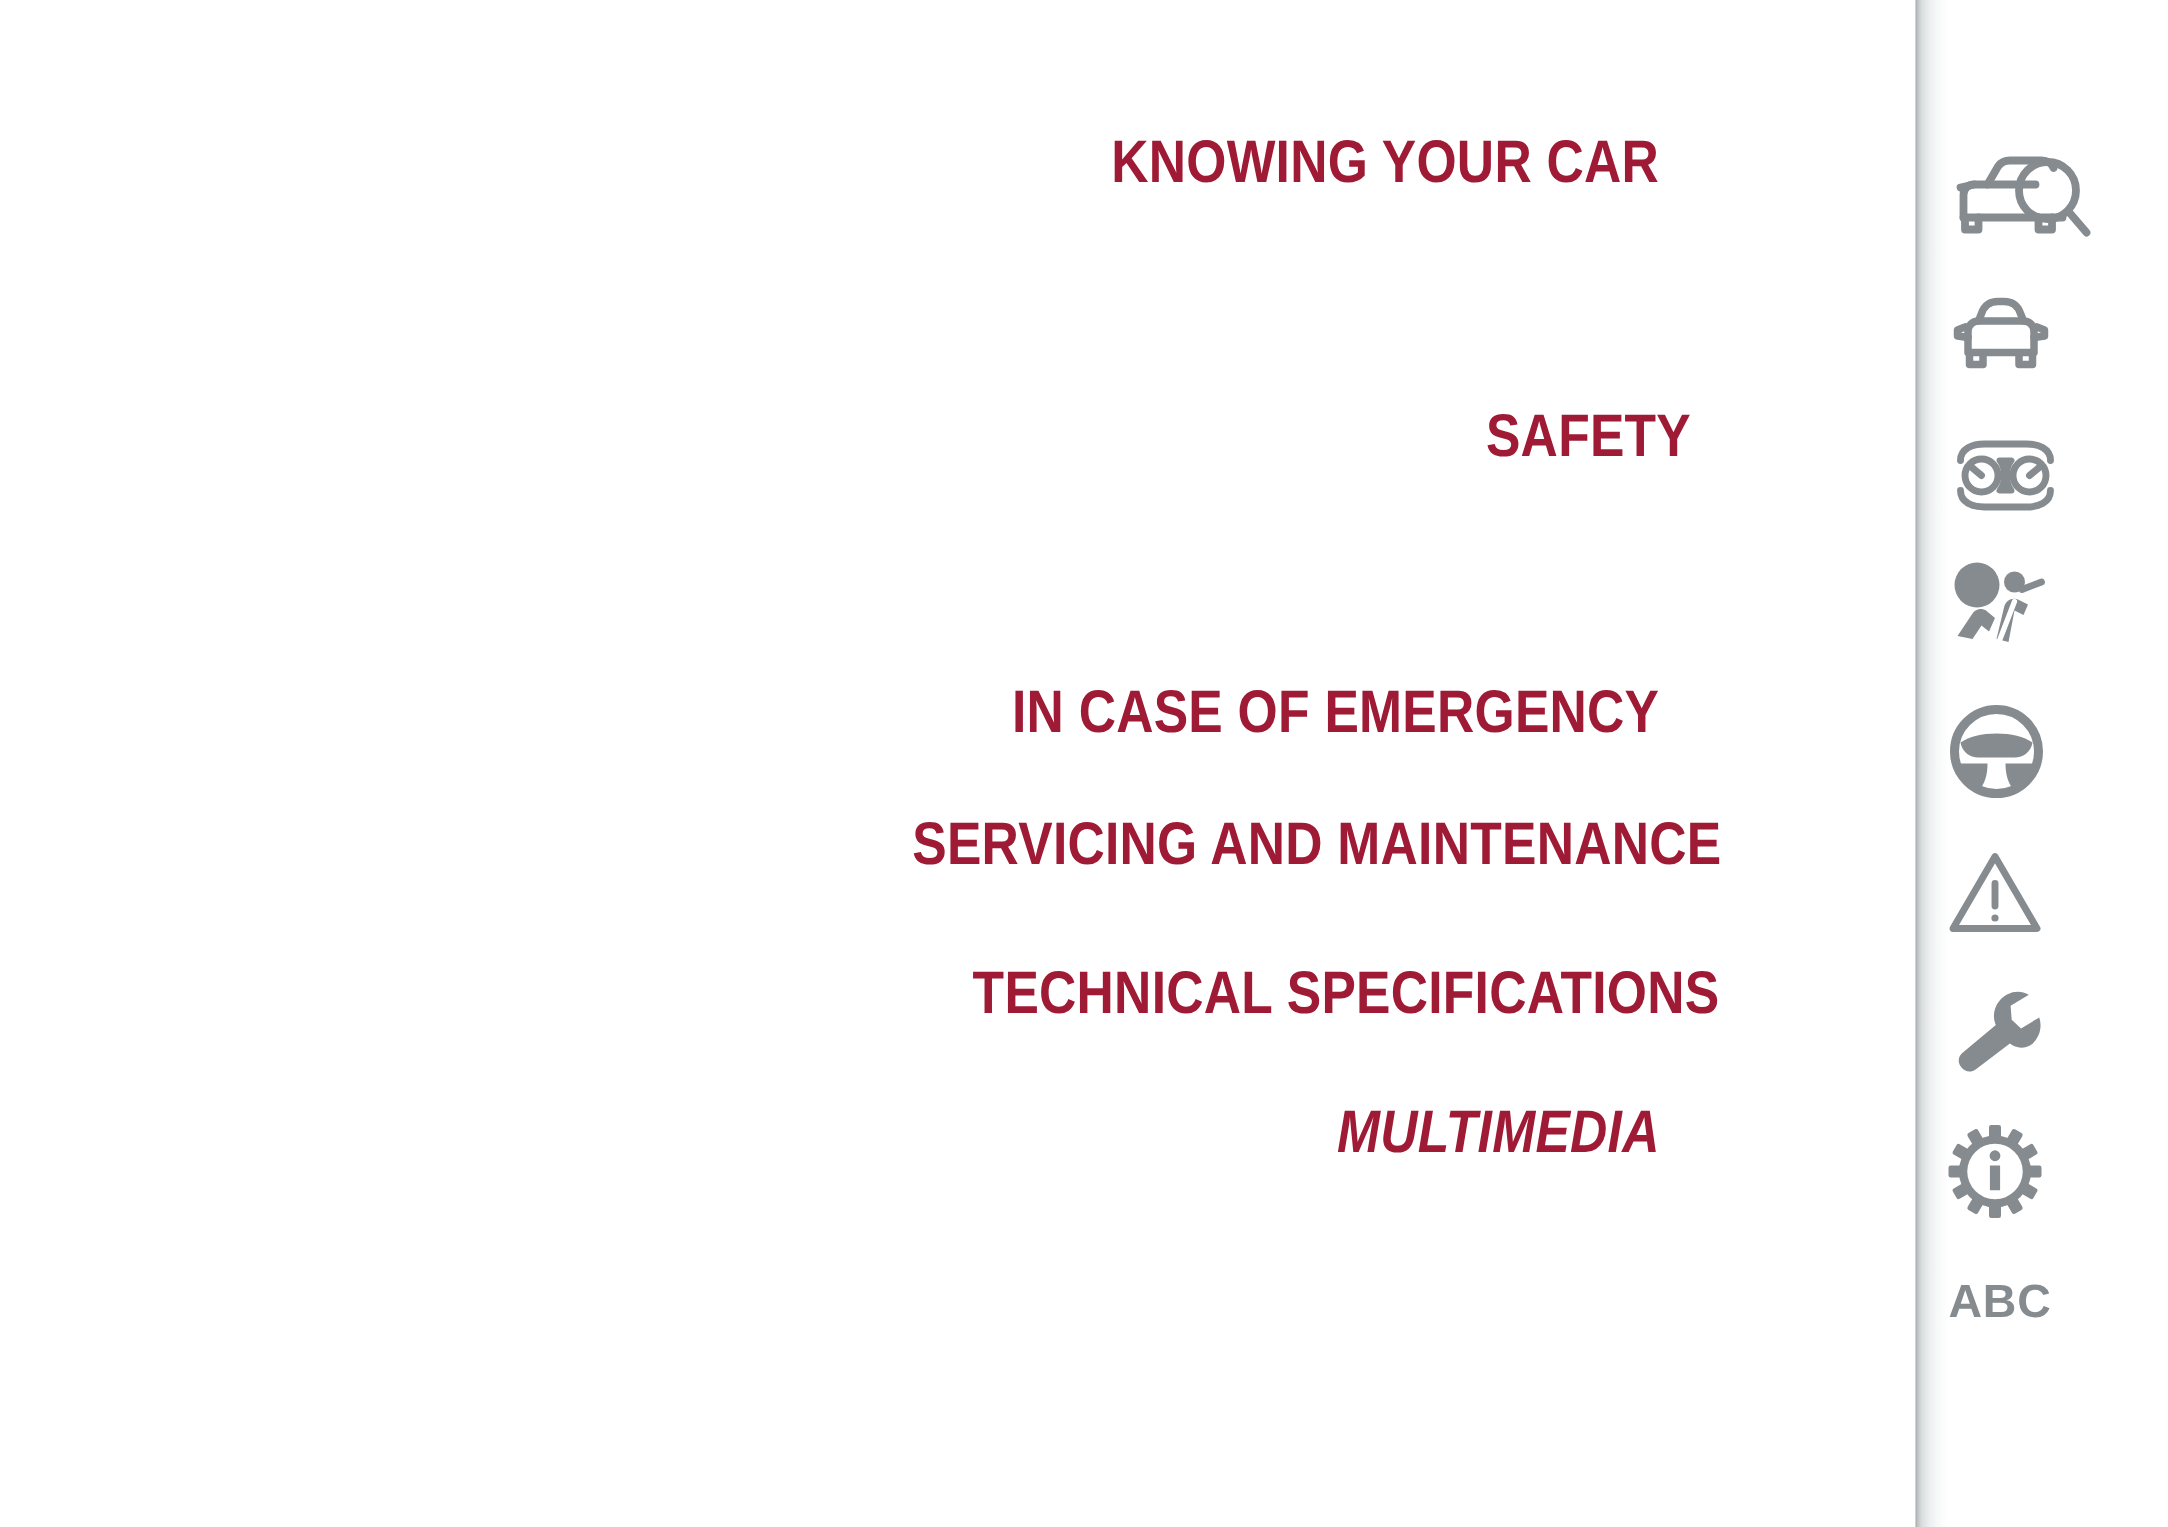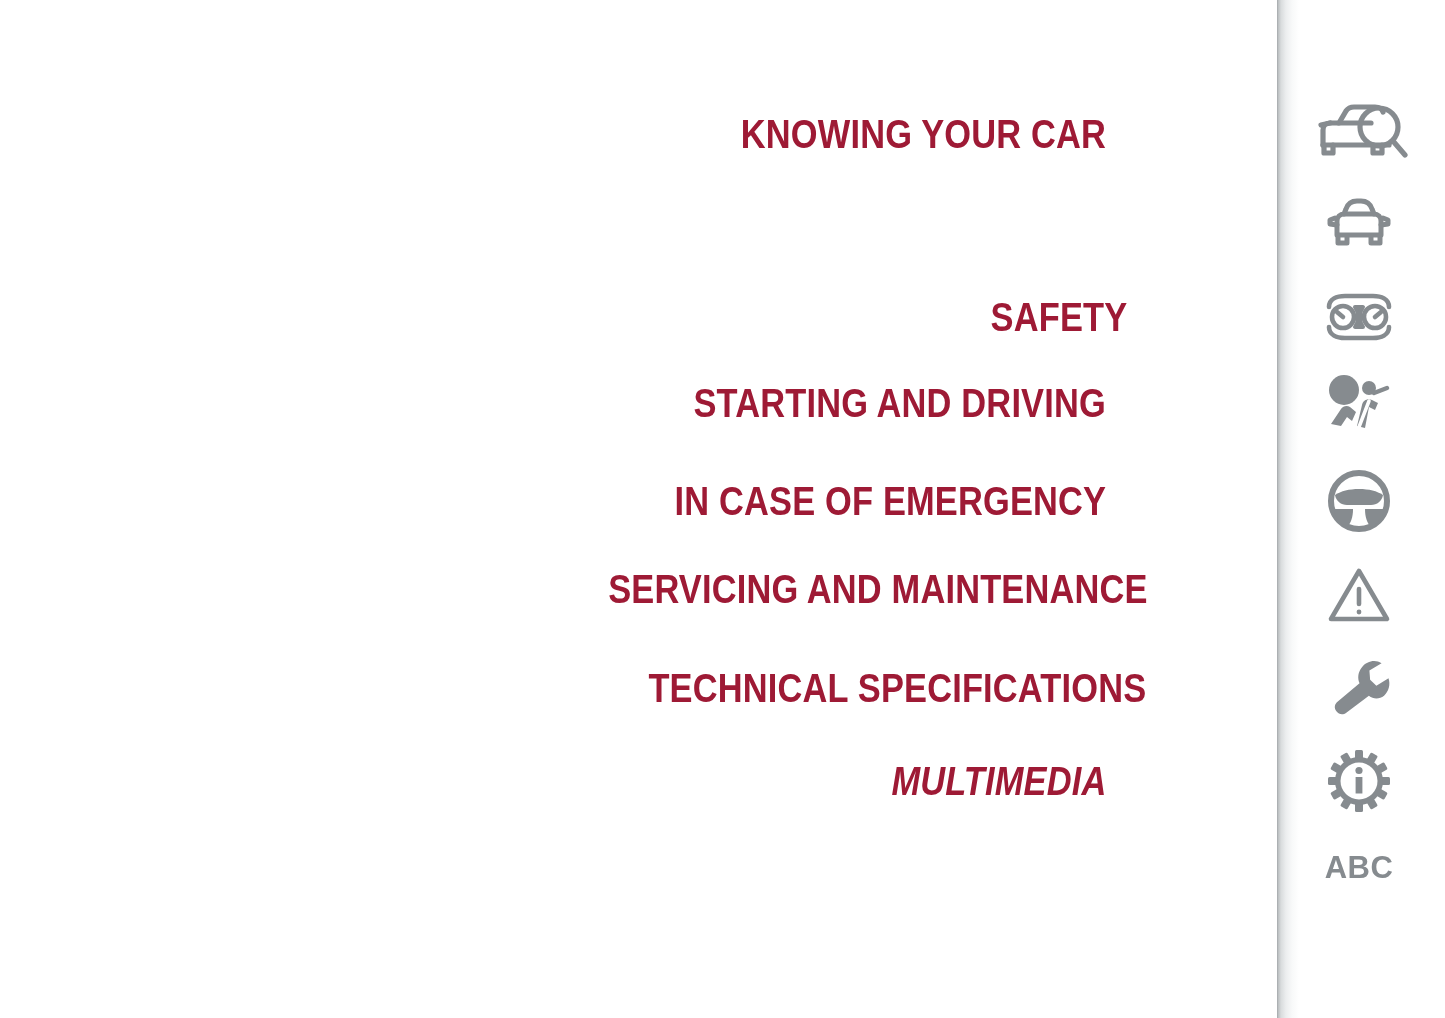--- a/index.html
+++ b/index.html
@@ -44,21 +44,20 @@
     width: 1277px;
     height: 1018px;
   }
 
   .index-row {
     position: absolute;
     left: 0;
     width: 1127px;
     height: 92px;
     display: flex;
-    align-items: center;
     justify-content: flex-end;
   }
 
   .index-label {
     color: #9e1a35;
     font-family: "Liberation Sans Narrow", "Liberation Sans", "DejaVu Sans Condensed", sans-serif;
     font-weight: 700;
     font-size: 40px;
     line-height: 1;
     letter-spacing: 0.2px;
@@ -77,21 +76,20 @@
     height: 1018px;
   }
 
   .icon-cell {
     position: absolute;
     left: 0;
     width: 120px;
     height: 92px;
     display: flex;
     align-items: center;
-    justify-content: center;
   }
 
   .icon-cell svg {
     display: block;
     overflow: visible;
   }
 
   .abc-glyph {
     color: #868b8f;
     font-family: "Liberation Sans", "DejaVu Sans", sans-serif;
@@ -111,23 +109,20 @@
 
     <div class="index-row" id="row-0" style="top: 88px;">
       <div class="index-label" style="color: rgb(158, 26, 53);">KNOWING YOUR CAR</div>
     </div>
 
 
     <div class="index-row" id="row-2" style="top: 271px; padding-left: 21px;">
       <div class="index-label" style="color: rgb(158, 26, 53);">SAFETY</div>
     </div>
 
-    <div class="index-row" id="row-3" style="top: 357px;">
-      <div class="index-label" style="color: rgb(158, 26, 53);">STARTING AND DRIVING</div>
-    </div>
 
     <div class="index-row" id="row-4" style="top: 455px;">
       <div class="index-label" style="color: rgb(158, 26, 53);">IN CASE OF EMERGENCY</div>
     </div>
 
     <div class="index-row" id="row-5" style="top: 543px; padding-left: 41px;">
       <div class="index-label" style="color: rgb(158, 26, 53);">SERVICING AND MAINTENANCE</div>
     </div>
 
     <div class="index-row" id="row-6" style="top: 642px; padding-left: 40px;">

